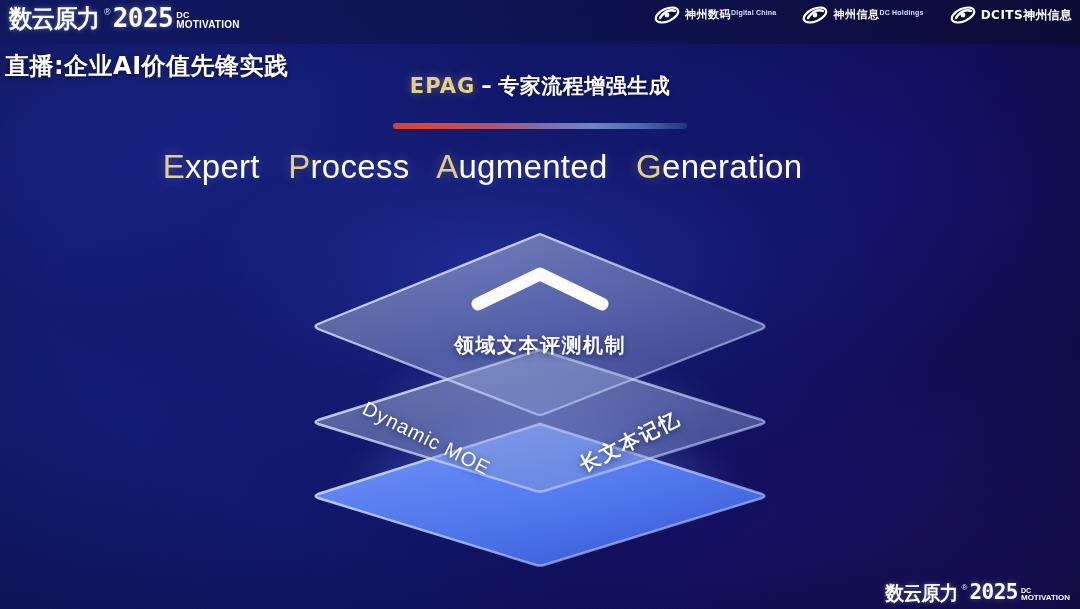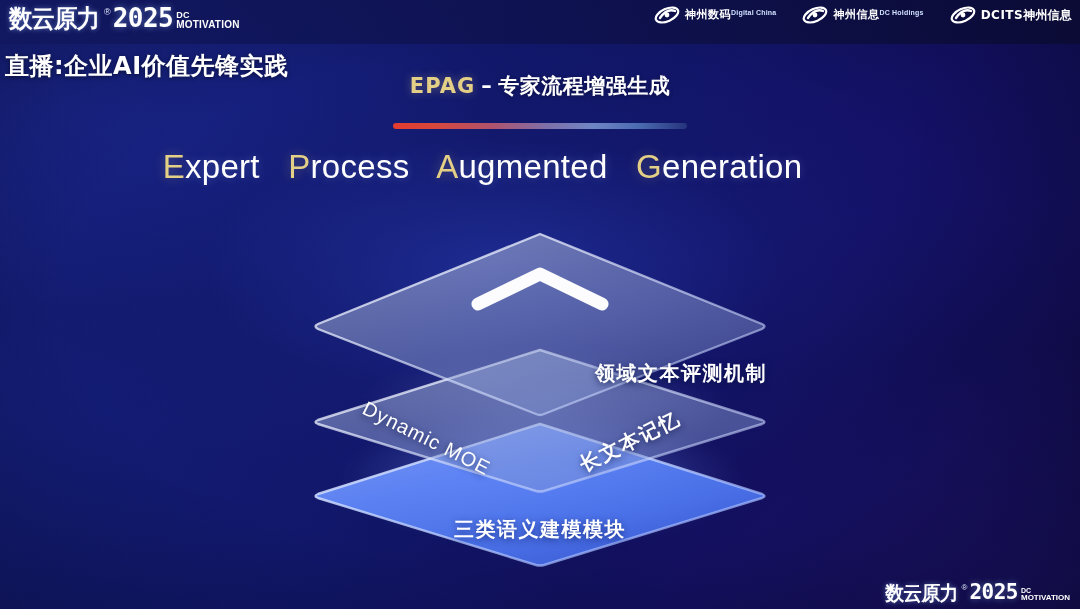--- a/index.html
+++ b/index.html
@@ -148,24 +148,23 @@
 
   .layer-label{
     position:absolute;
     color:#ffffff;
     font-weight:700;
     font-family:"DejaVu Sans", sans-serif;
     white-space:nowrap;
     pointer-events:none;
   }
   #label-top{
-    left:0; top:100px; width:454px; text-align:right;
+    left:0; top:100px; width:454px; text-align:center;
     font-size:20px; letter-spacing:1.5px;
     text-shadow:0 2px 6px rgba(10,20,70,0.75);
-    margin-top:28px;
   }
   #label-bottom{
     left:0; top:284px; width:454px; text-align:center;
     font-size:20px; letter-spacing:1.5px;
     text-shadow:0 2px 7px rgba(20,40,120,0.8);
   }
   #label-mid-left{
     left:56px; top:165px;
     font-size:20px; letter-spacing:1px; font-weight:400;
     font-family:"Liberation Sans", sans-serif;
@@ -350,21 +349,20 @@
         <path d="M165 72 L227 42 L289 72" fill="none" stroke="#ffffff" stroke-width="13" stroke-linecap="round" stroke-linejoin="round" opacity="0.98"></path>
       </g>
     </svg>
 
     <div class="layer-label" id="label-top">领域文本评测机制</div>
 
     <div class="layer-label" id="label-mid-left">Dynamic  MOE</div>
 
     <div class="layer-label" id="label-mid-right">长文本记忆</div>
 
-    <div class="layer-label" id="label-bottom">三类语义建模模块</div>
   </div>
 
   <div id="brand-br">
     <span class="bw-cn">数云原力</span>
     <span class="bw-reg">®</span>
     <span class="bw-year">2025</span>
     <span class="bw-dc">
       <span class="l1">DC</span>
       <span class="l2">MOTIVATION</span>
     </span>

